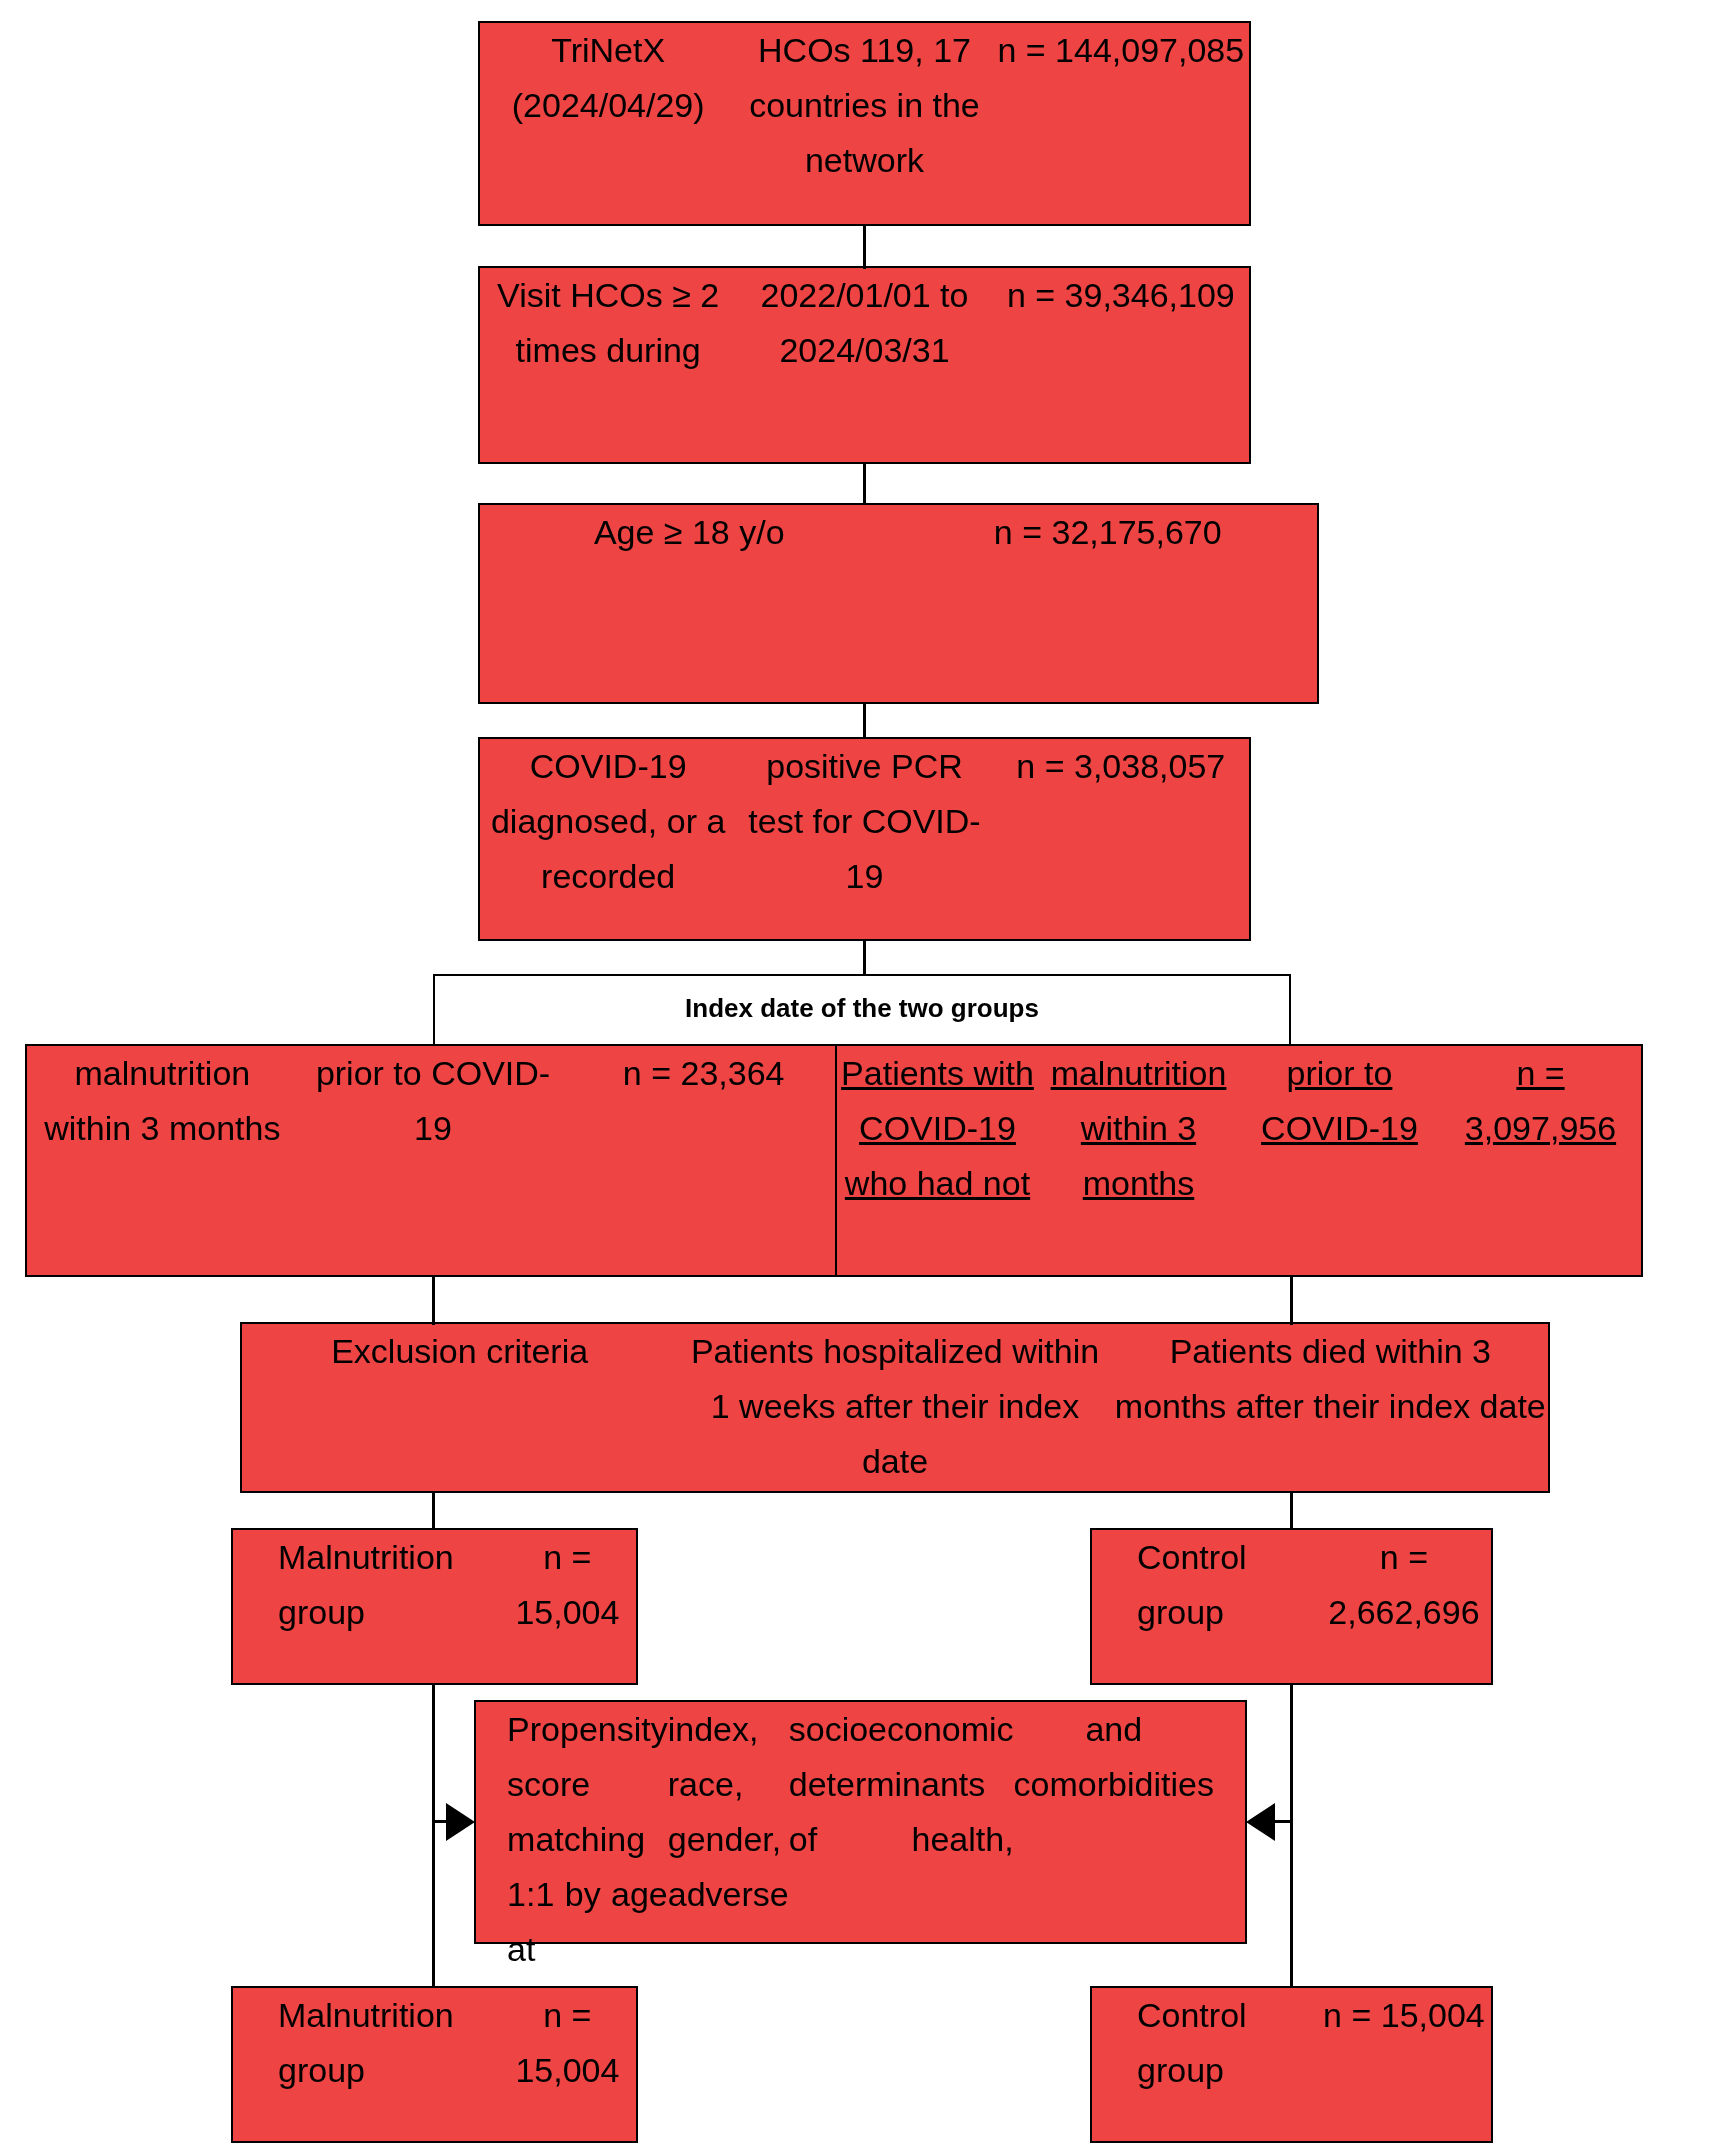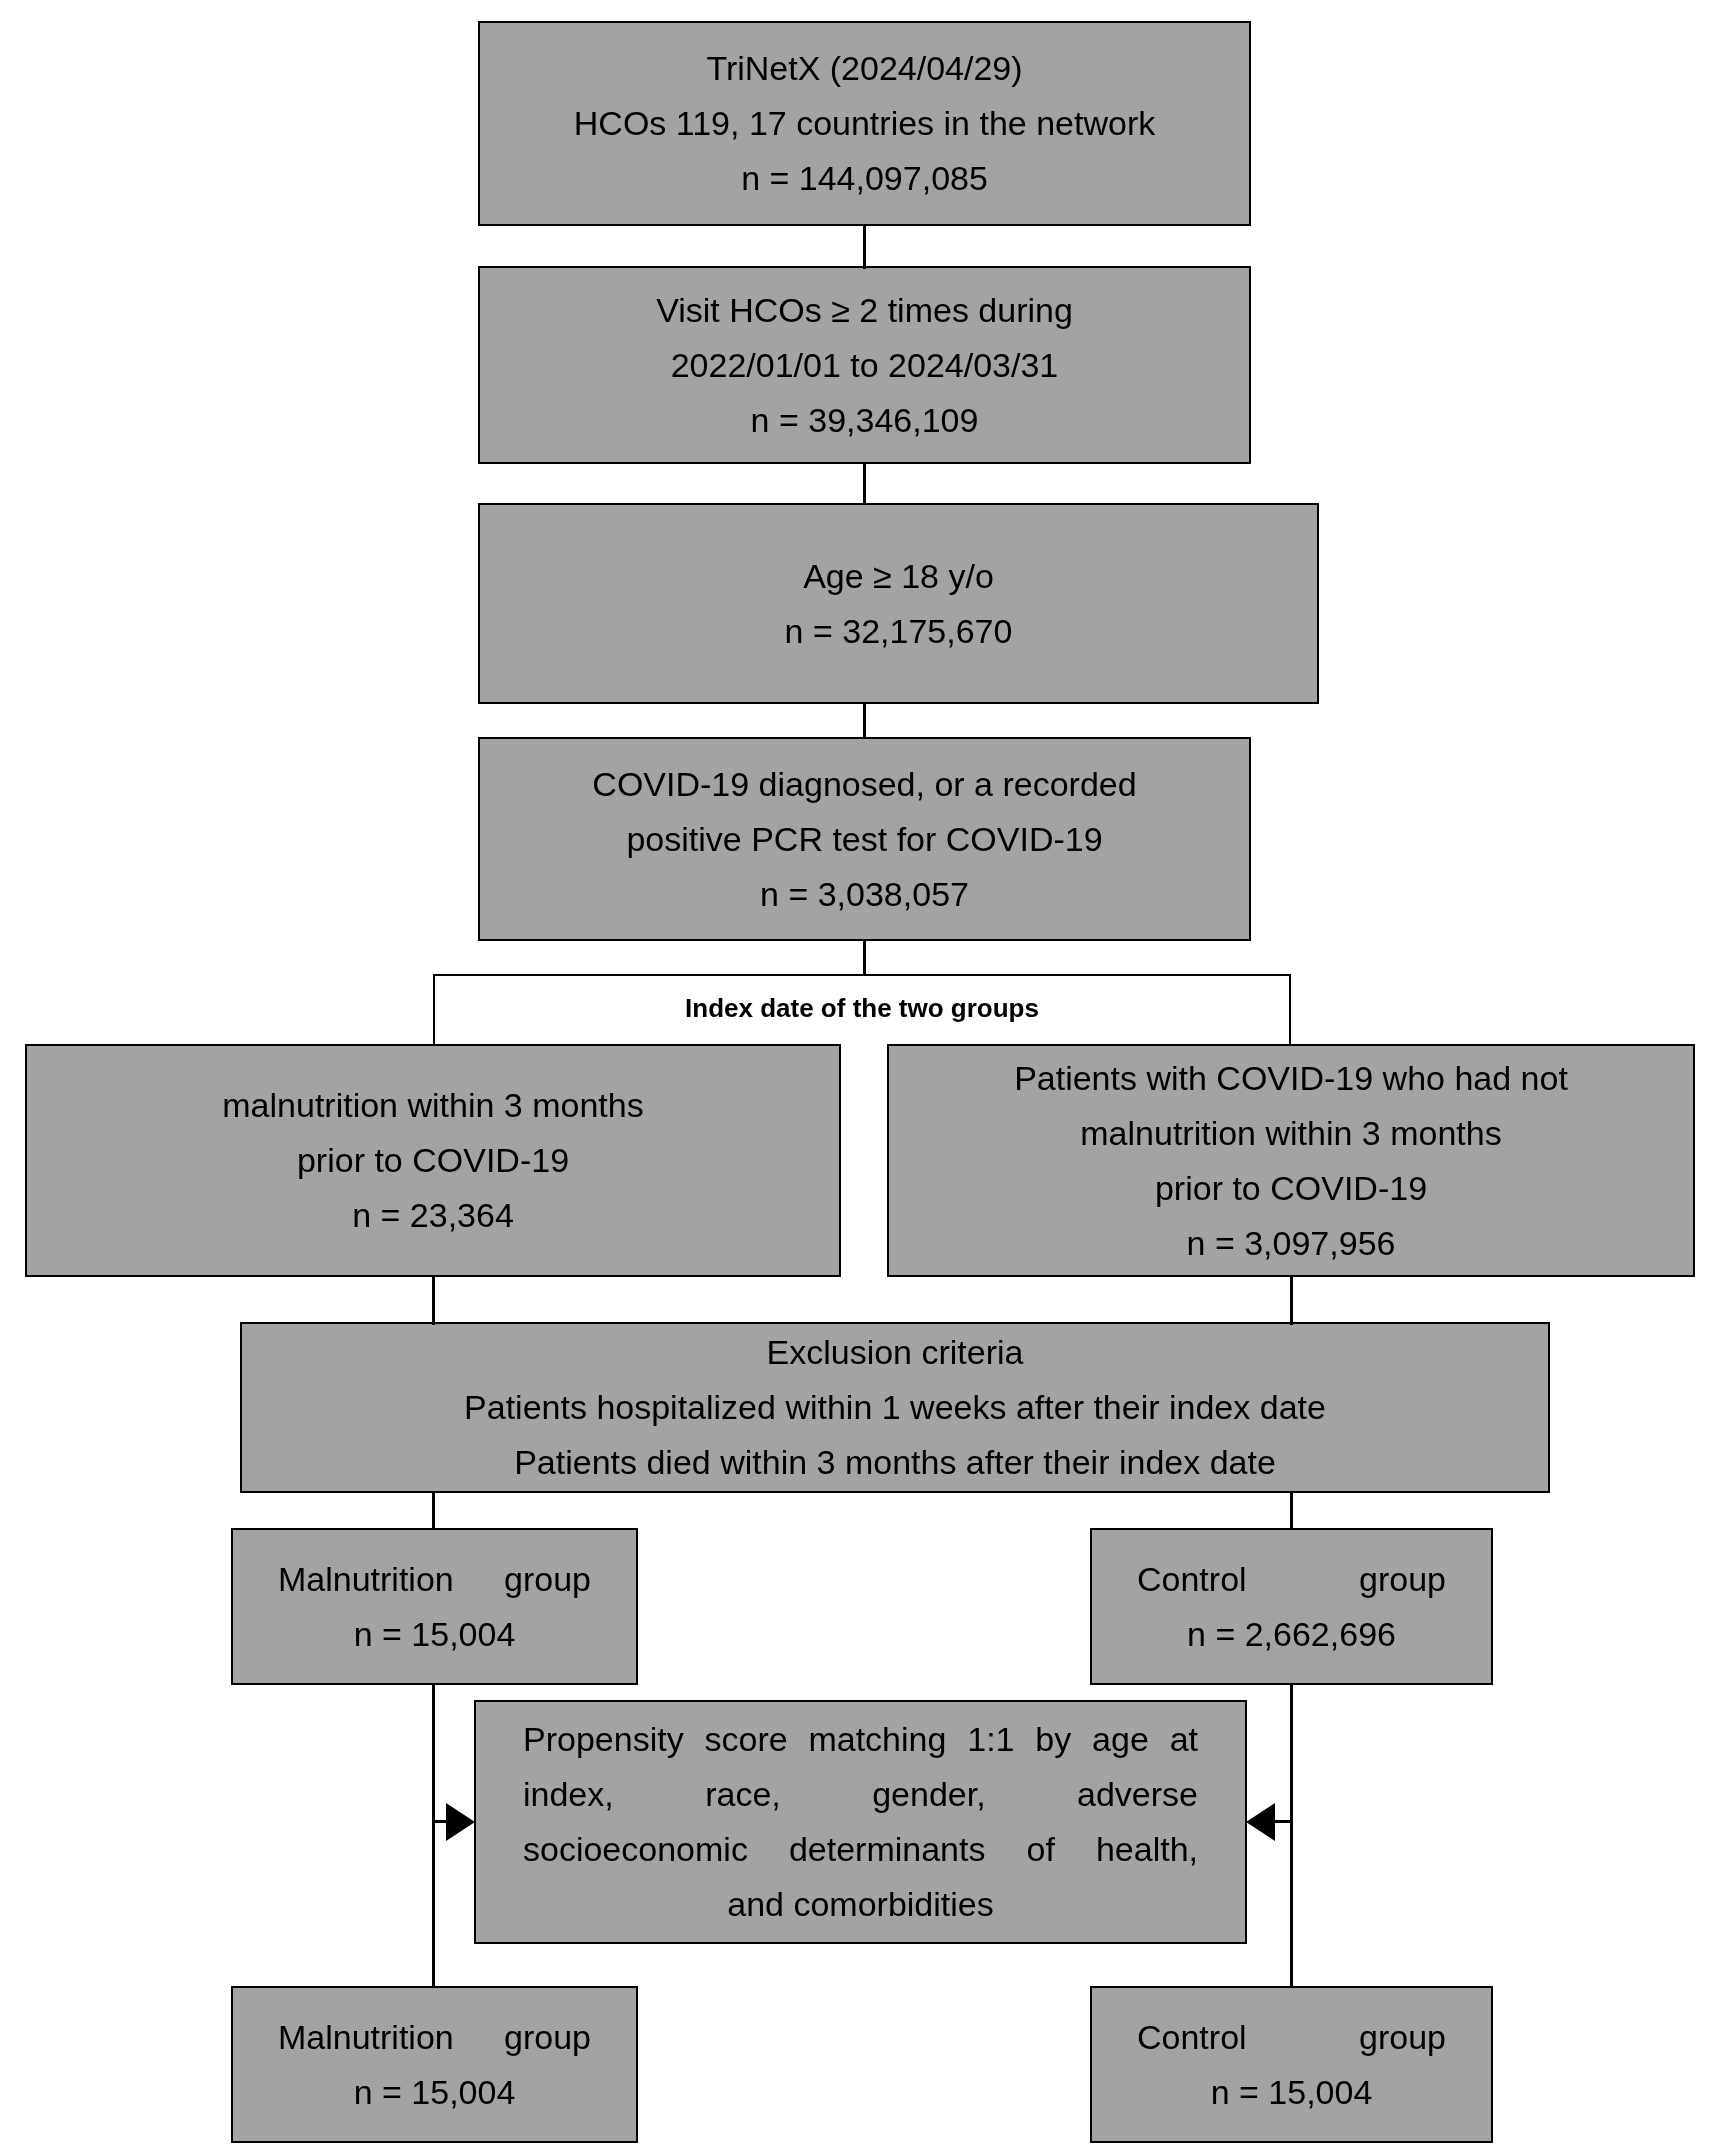--- a/index.html
+++ b/index.html
@@ -1,43 +1,43 @@
 <!DOCTYPE html>
 <html style="font-size:11.7px"><head>
 <meta charset="utf-8">
 <style>
   html,body{margin:0;padding:0;background:#ffffff;}
   #canvas{
     position:relative;width:1716px;height:2151px;background:#ffffff;
     font-family:"Liberation Sans",sans-serif;color:#000;
   }
   .box{
-    position:absolute;border:2.9px solid #000;background:#a3a3a3;box-sizing:border-box;
-    display:flex;flex-direction:column;justify-content:center;
+    position:absolute;border:2.9px solid #000;background:#ef4444;box-sizing:border-box;
+    display:flex;flex-direction:row;justify-content:center;
     font-size:34px;line-height:55px;text-align:center;
   }
   .ln{width:100%;}
   
   #trinetx{left:478px;top:21px;width:773px;height:205px;}
   #visits{left:478px;top:266px;width:773px;height:198px;}
   #age{left:478px;top:503px;width:841px;height:201px;}
   #covid{left:478px;top:737px;width:773px;height:204px;}
   
   #bracket{
     position:absolute;left:433px;top:974px;width:858px;height:70px;
     border-top:2.2px solid #000;border-left:2.2px solid #000;border-right:2.2px solid #000;
     box-sizing:border-box;background:transparent;
   }
   #idxlabel{
     position:absolute;left:433px;top:983px;width:858px;text-align:center;
     font-size:26px;font-weight:700;line-height:51px;
   }
   
   #malc{left:25px;top:1044px;width:816px;height:233px;}
-  #ctlc{left:887px;top:1044px;width:808px;height:233px;}
+  #ctlc{left:835px;top:1044px;width:808px;height:233px;text-decoration:underline;}
   
   #excl{left:240px;top:1322px;width:1310px;height:171px;}
   
   #malg{left:231px;top:1528px;width:407px;height:157px;}
   #ctlg{left:1090px;top:1528px;width:403px;height:157px;}
   
   #psm{left:474px;top:1700px;width:773px;height:244px;padding:0 47px;text-align:justify;}
   #psm .pj{text-align:justify;text-align-last:justify;}
   #psm .pl{text-align:center;}
   

